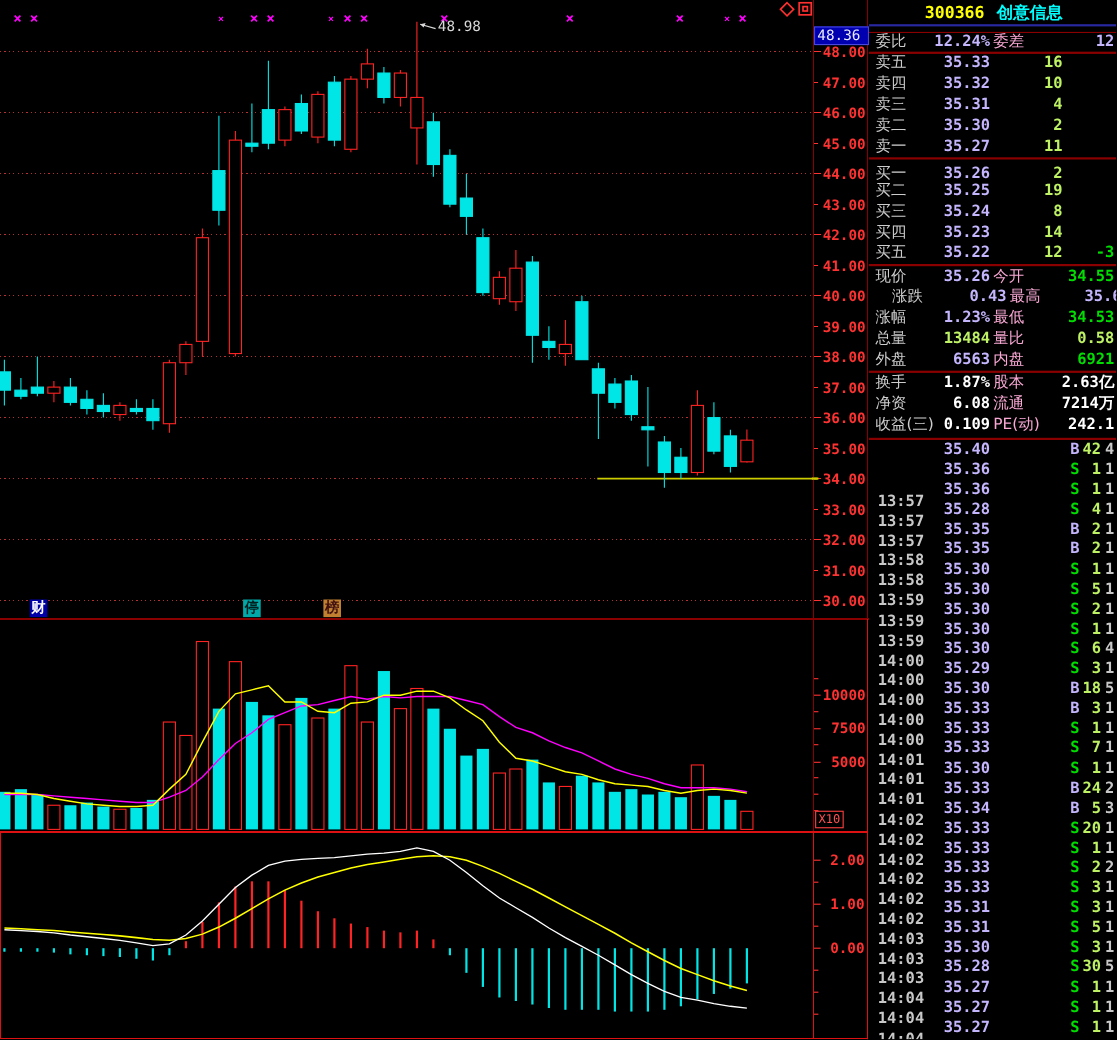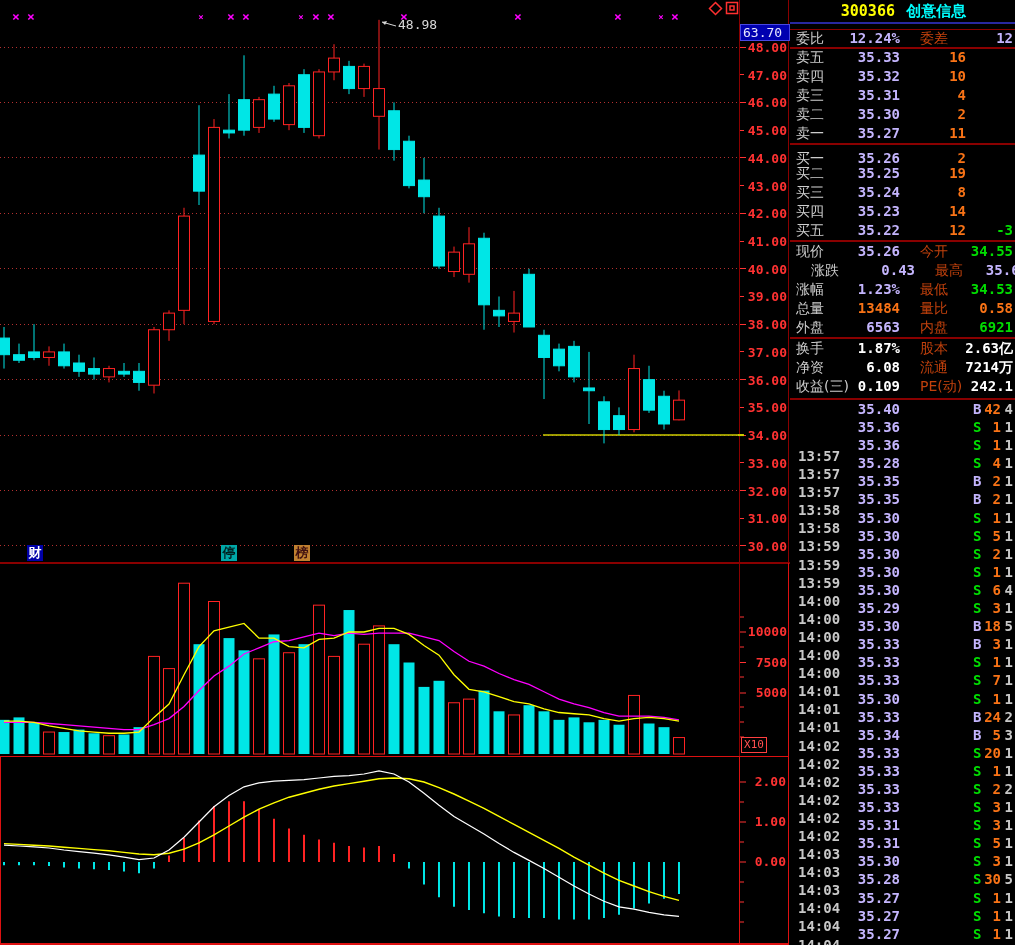--- a/index.html
+++ b/index.html
@@ -27,28 +27,28 @@
   .title-row{position:absolute;left:1px;top:0;width:225px;height:22px;line-height:22px;
        text-align:center;font-size:15px;font-weight:bold;}
   .stock-code{color:#ffff00;font-family:"DejaVu Sans Mono",monospace;}
   .stock-name{color:#00ffff;margin-left:6px;}
   .sep{position:absolute;left:0;width:225px;}
   .sep-blue{top:22px;height:2px;background:#2828a0;}
   .sep-red1{top:29px;height:1px;background:#8a0000;}
   .sr{height:2px;background:#8a0000;}
   .irow{position:absolute;left:0;width:225px;height:19px;line-height:19px;font-size:14px;}
   .lab{position:absolute;left:6px;color:#cccccc;}
-  .lab2{position:absolute;left:130px;color:#c2410c;}
+  .lab2{position:absolute;left:113px;color:#f9a8d4;}
   .num{position:absolute;font-family:"DejaVu Sans Mono",monospace;font-weight:bold;text-align:right;}
   .v1{left:38px;width:72px;}
   .v2{left:145px;width:78px;}
   .op{left:38px;width:72px;}
   .oq{left:108px;width:68px;}
   .oe{left:178px;width:45px;}
-  .c-red{color:#c4b5fd;} .c-green{color:#00dd00;} .c-yellow{color:#f97316;}
+  .c-red{color:#c4b5fd;} .c-green{color:#00dd00;} .c-yellow{color:#bef264;}
   .c-white{color:#ffffff;}
   #weibi-row{top:30px;height:17px;line-height:17px;}
   #asks{position:absolute;left:0;top:48px;width:225px;height:95px;}
   #bids{position:absolute;left:0;top:145px;width:225px;height:95px;}
   #quote{position:absolute;left:0;top:242px;width:225px;height:95px;}
   #fund{position:absolute;left:0;top:339px;width:225px;height:57px;}
   #ticks{position:absolute;left:0;top:400px;width:225px;height:545px;overflow:hidden;}
   .trow{position:relative;height:18.1px;line-height:18.1px;font-size:14px;}
   .tt{position:absolute;left:8px;color:#c8c8c8;font-family:"DejaVu Sans Mono",monospace;font-weight:bold;margin-top:47px;}
   .tp{left:38px;width:72px;}
@@ -348,21 +348,21 @@
 
   <div class="pane-overlay" style="left:0;top:0;width:738px;height:562px;"></div>
   <div class="pane-overlay" style="left:0;top:563px;width:738px;height:192px;"></div>
   <div class="pane-overlay" style="left:0;top:756px;width:738px;height:188px;"></div>
   <div class="pane-overlay" style="left:740px;top:0;width:50px;height:945px;"></div>
 
   <div class="tag tag-cai">财</div>
   <div class="tag tag-ting">停</div>
   <div class="tag tag-bang">榜</div>
 
-  <div class="cursor-price">63.70</div>
+  <div class="cursor-price">48.36</div>
 
   <div class="x10-box">X10</div>
 
   <div class="anno">48.98</div>
 
   <div class="win-icon icon-diamond">
     <svg width="15" height="15">
         <path d="M7.5 1.5 L13.5 7.5 L7.5 13.5 L1.5 7.5 Z" fill="none" stroke="#ff3030" stroke-width="1.5"></path>
       </svg>
   </div>

